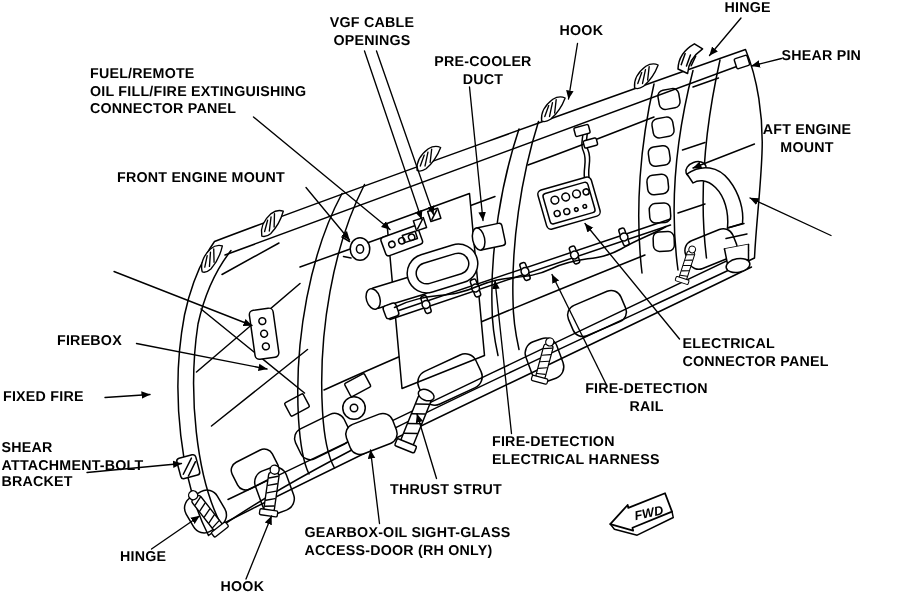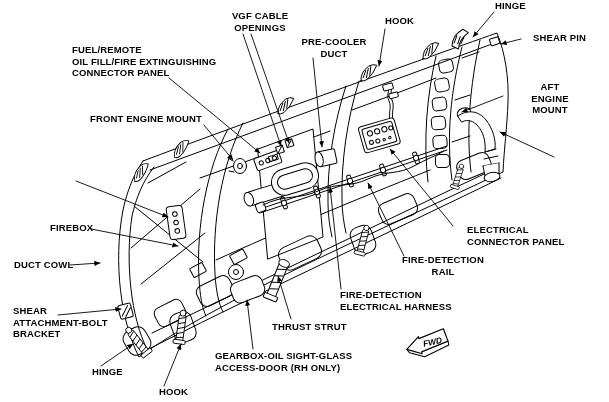--- a/index.html
+++ b/index.html
@@ -1,20 +1,20 @@
 <!DOCTYPE html>
 <html><head>
 <meta charset="utf-8">
 <style>
   html,body{margin:0;padding:0;background:#fff;}
   .stage{position:relative;width:609px;height:402px;background:#fff;overflow:hidden;
          font-family:"Liberation Sans",sans-serif;}
   .stage svg{position:absolute;left:0;top:0;}
   .lbl{position:absolute;font-weight:bold;font-size:9.5px;line-height:11.5px;
-       letter-spacing:.15px;color:#000;white-space:pre-line;margin-left:12px;}
+       letter-spacing:.15px;color:#000;white-space:pre-line;}
   .ctr{text-align:center;transform:translateX(-50%);}
 </style>
 </head>
 <body>
 
 <div class="stage">
 
 <svg width="609" height="402" viewBox="0 0 609 402">
   <defs>
     <marker id="arr" viewBox="0 0 8 8" refX="7.2" refY="4" markerWidth="7" markerHeight="7" orient="auto">
@@ -266,26 +266,26 @@
 <div class="lbl" style="left:521px;top:32px">SHEAR PIN</div>
 <div class="lbl" style="left:60px;top:44px">FUEL/REMOTE
 OIL FILL/FIRE EXTINGUISHING
 CONNECTOR PANEL</div>
 <div class="lbl ctr" style="left:538px;top:81px">AFT ENGINE
 MOUNT</div>
 <div class="lbl" style="left:78px;top:113px">FRONT ENGINE MOUNT</div>
 <div class="lbl" style="left:38px;top:222px">FIREBOX</div>
 <div class="lbl" style="left:455px;top:224px">ELECTRICAL
 CONNECTOR PANEL</div>
-<div class="lbl" style="left:2px;top:259px">DUCT COWL</div>
+<div class="lbl" style="left:2px;top:259px">FIXED FIRE</div>
 <div class="lbl ctr" style="left:431px;top:254px">FIRE-DETECTION
 RAIL</div>
 <div class="lbl" style="left:328px;top:289px">FIRE-DETECTION
 ELECTRICAL HARNESS</div>
-<div class="lbl" style="left:1px;top:305px">SHEAR
+<div class="lbl" style="left:1px;top:293px">SHEAR
 ATTACHMENT-BOLT
 BRACKET</div>
 <div class="lbl" style="left:260px;top:321px">THRUST STRUT</div>
 <div class="lbl" style="left:80px;top:366px">HINGE</div>
 <div class="lbl" style="left:147px;top:386px">HOOK</div>
 <div class="lbl" style="left:203px;top:350px">GEARBOX-OIL SIGHT-GLASS
 ACCESS-DOOR (RH ONLY)</div>
 
 </div>
 

